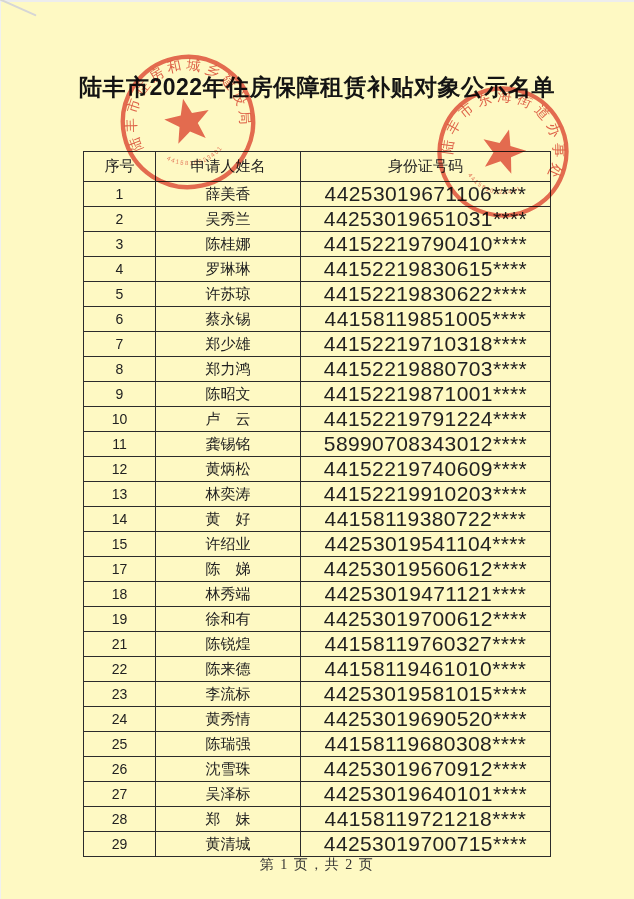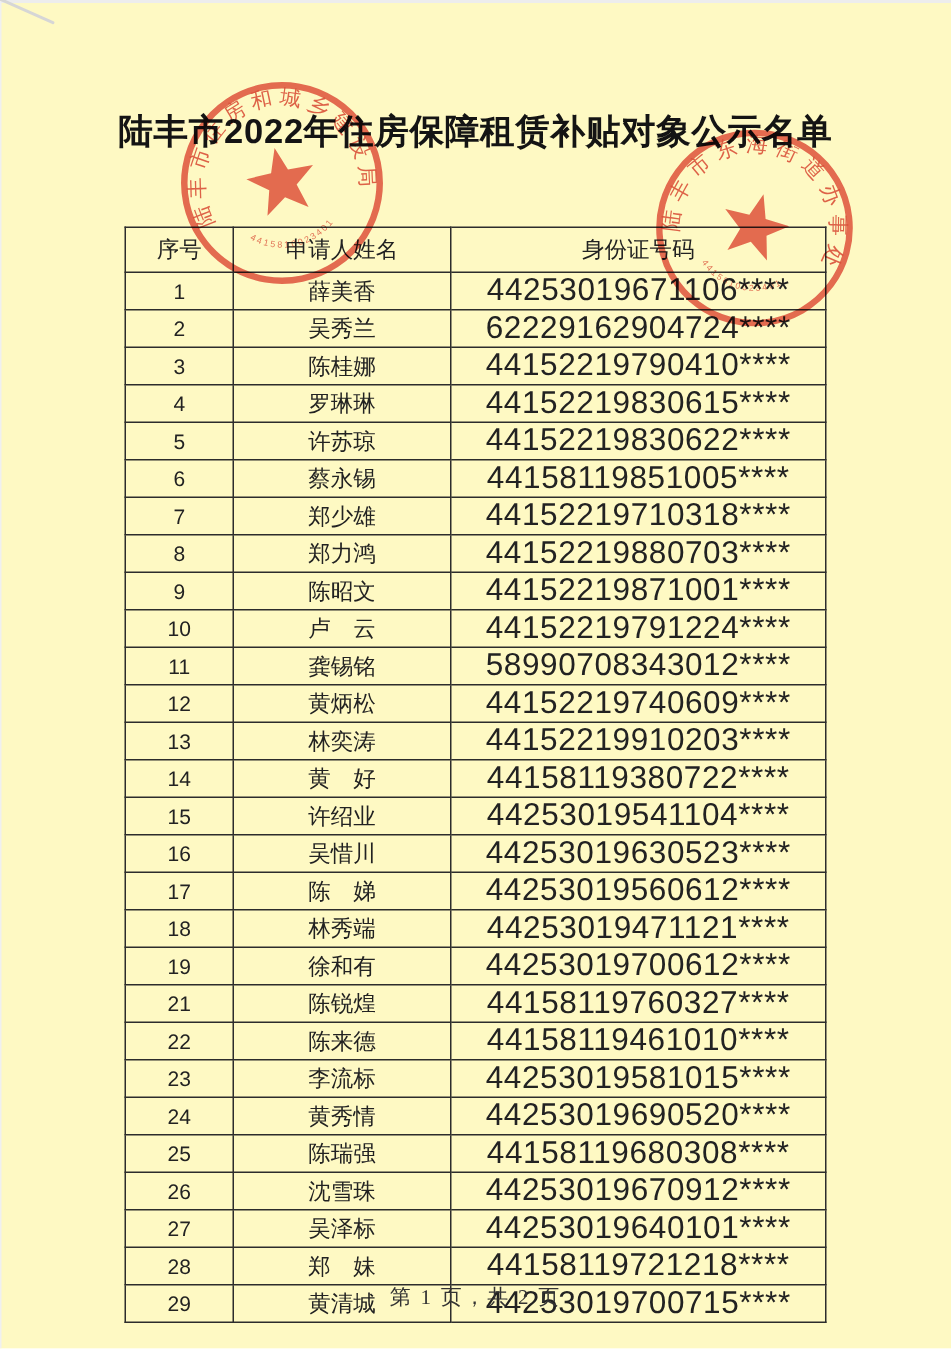--- a/index.html
+++ b/index.html
@@ -80,21 +80,21 @@
     <tbody>
     <tr>
       <td class="cell-no">1</td>
       <td class="cell-name">薛美香</td>
       <td class="cell-id">44253019671106****</td>
     </tr>
 
     <tr>
       <td class="cell-no">2</td>
       <td class="cell-name">吴秀兰</td>
-      <td class="cell-id">62229162904724****</td>
+      <td class="cell-id">44253019651031****</td>
     </tr>
 
     <tr>
       <td class="cell-no">3</td>
       <td class="cell-name">陈桂娜</td>
       <td class="cell-id">44152219790410****</td>
     </tr>
 
     <tr>
       <td class="cell-no">4</td>
@@ -161,25 +161,20 @@
       <td class="cell-name">黄　好</td>
       <td class="cell-id">44158119380722****</td>
     </tr>
 
     <tr>
       <td class="cell-no">15</td>
       <td class="cell-name">许绍业</td>
       <td class="cell-id">44253019541104****</td>
     </tr>
 
-    <tr>
-      <td class="cell-no">16</td>
-      <td class="cell-name">吴惜川</td>
-      <td class="cell-id">44253019630523****</td>
-    </tr>
 
     <tr>
       <td class="cell-no">17</td>
       <td class="cell-name">陈　娣</td>
       <td class="cell-id">44253019560612****</td>
     </tr>
 
     <tr>
       <td class="cell-no">18</td>
       <td class="cell-name">林秀端</td>

